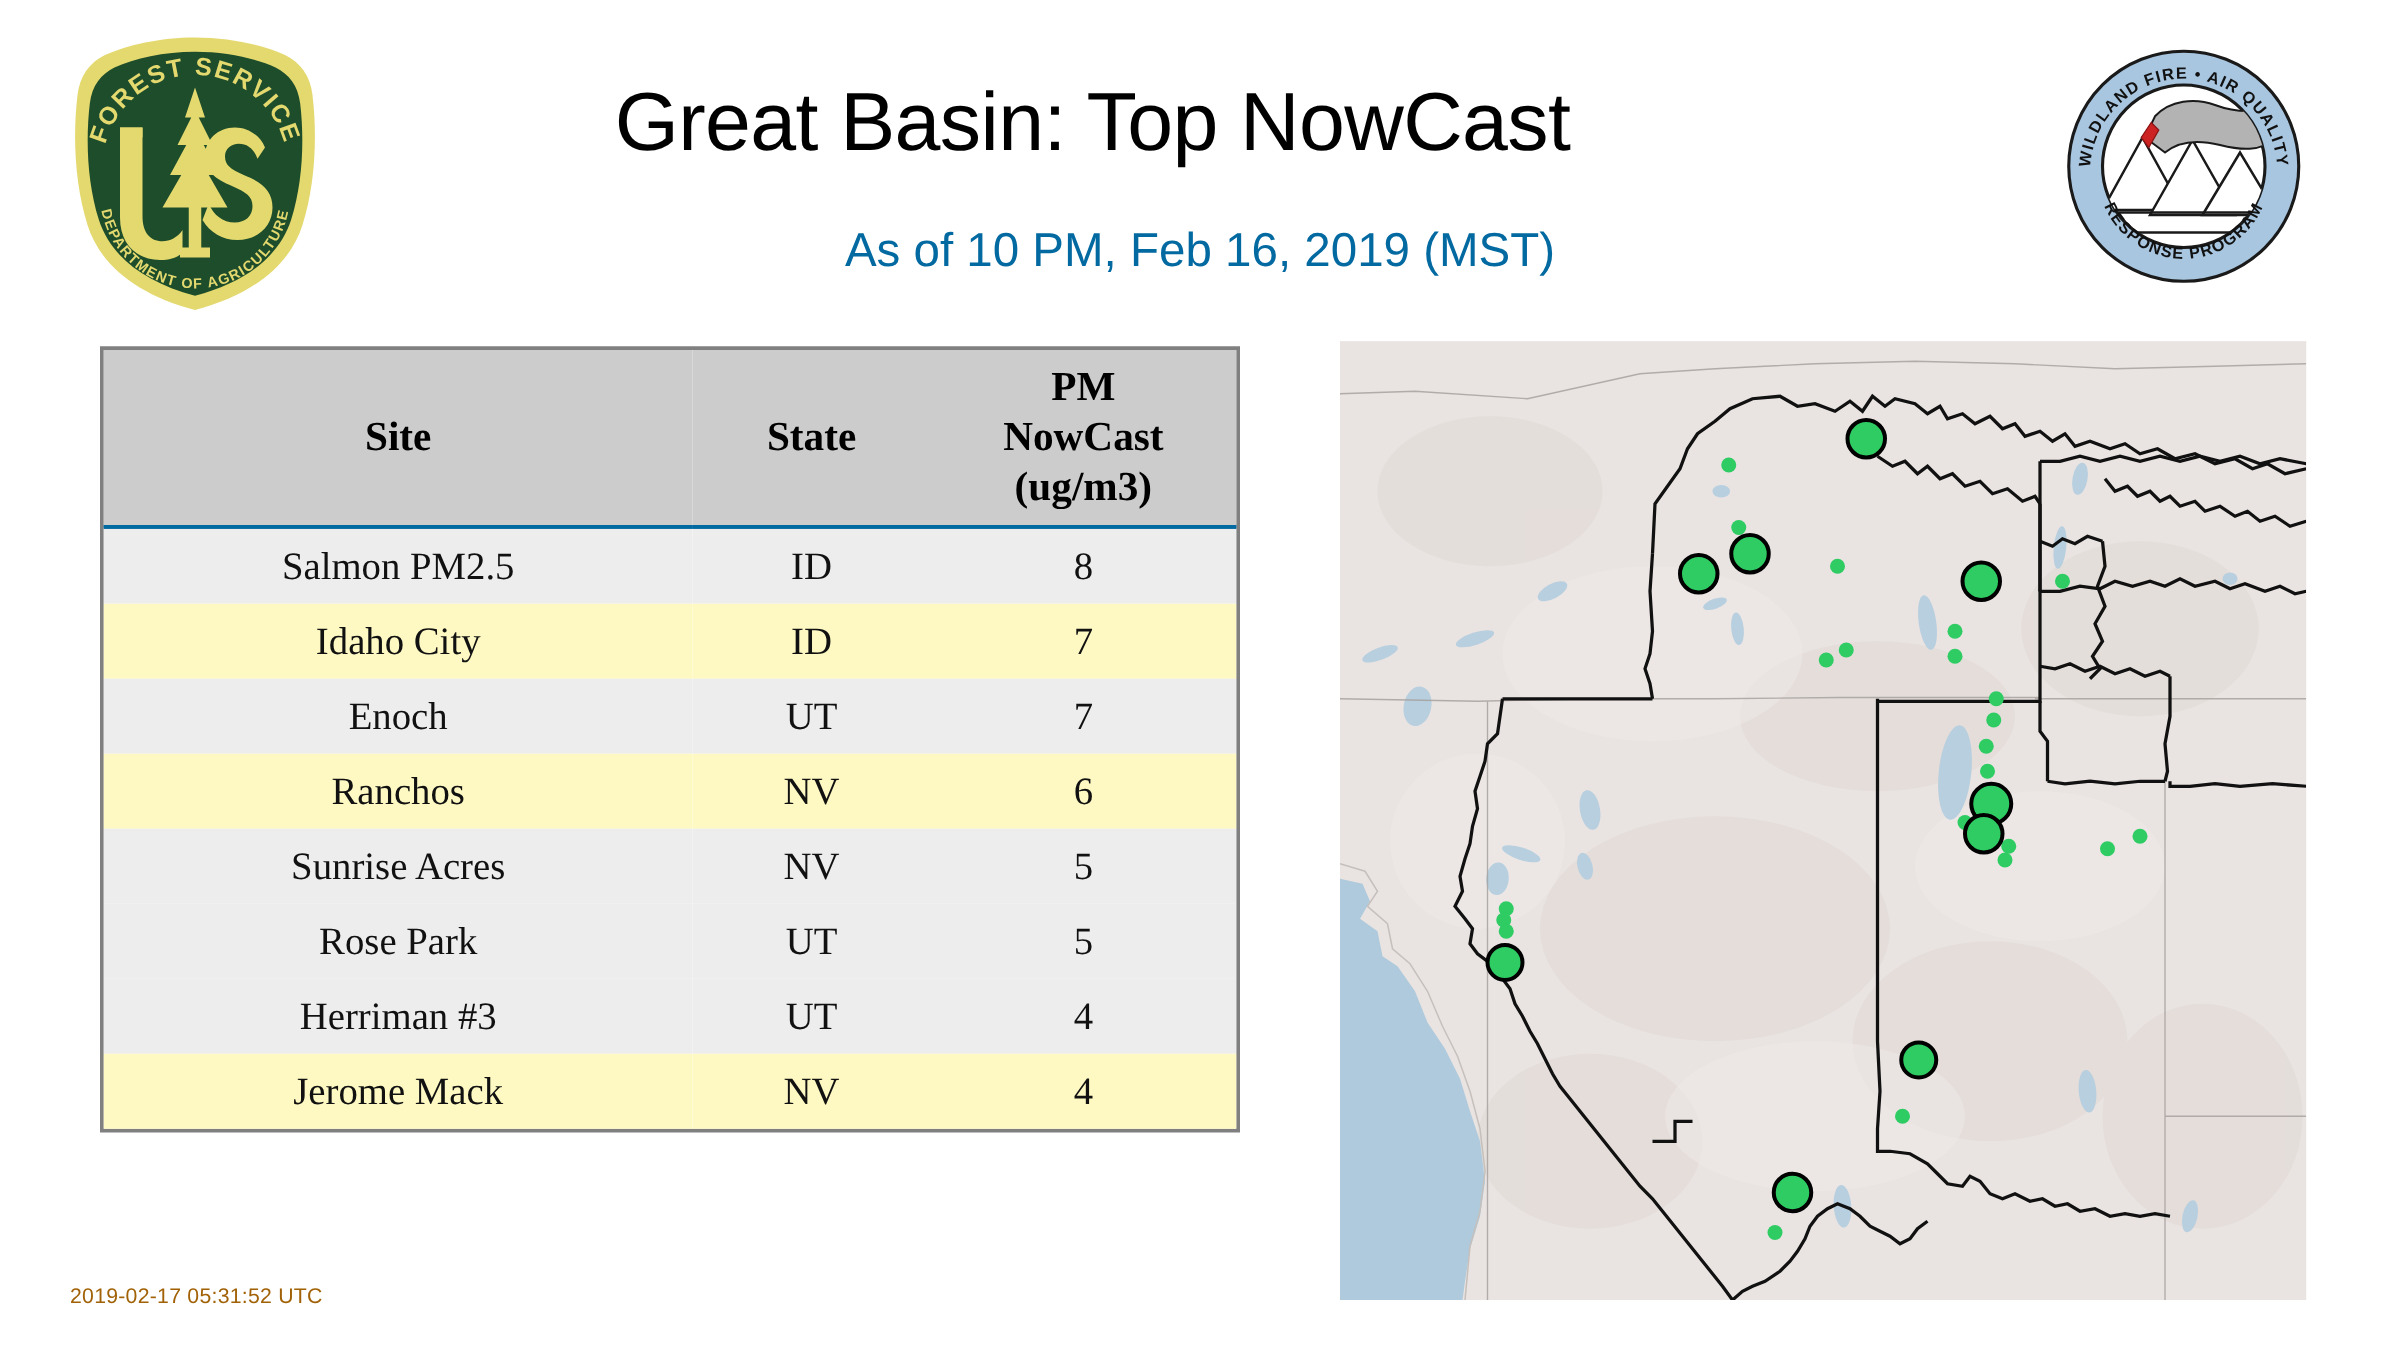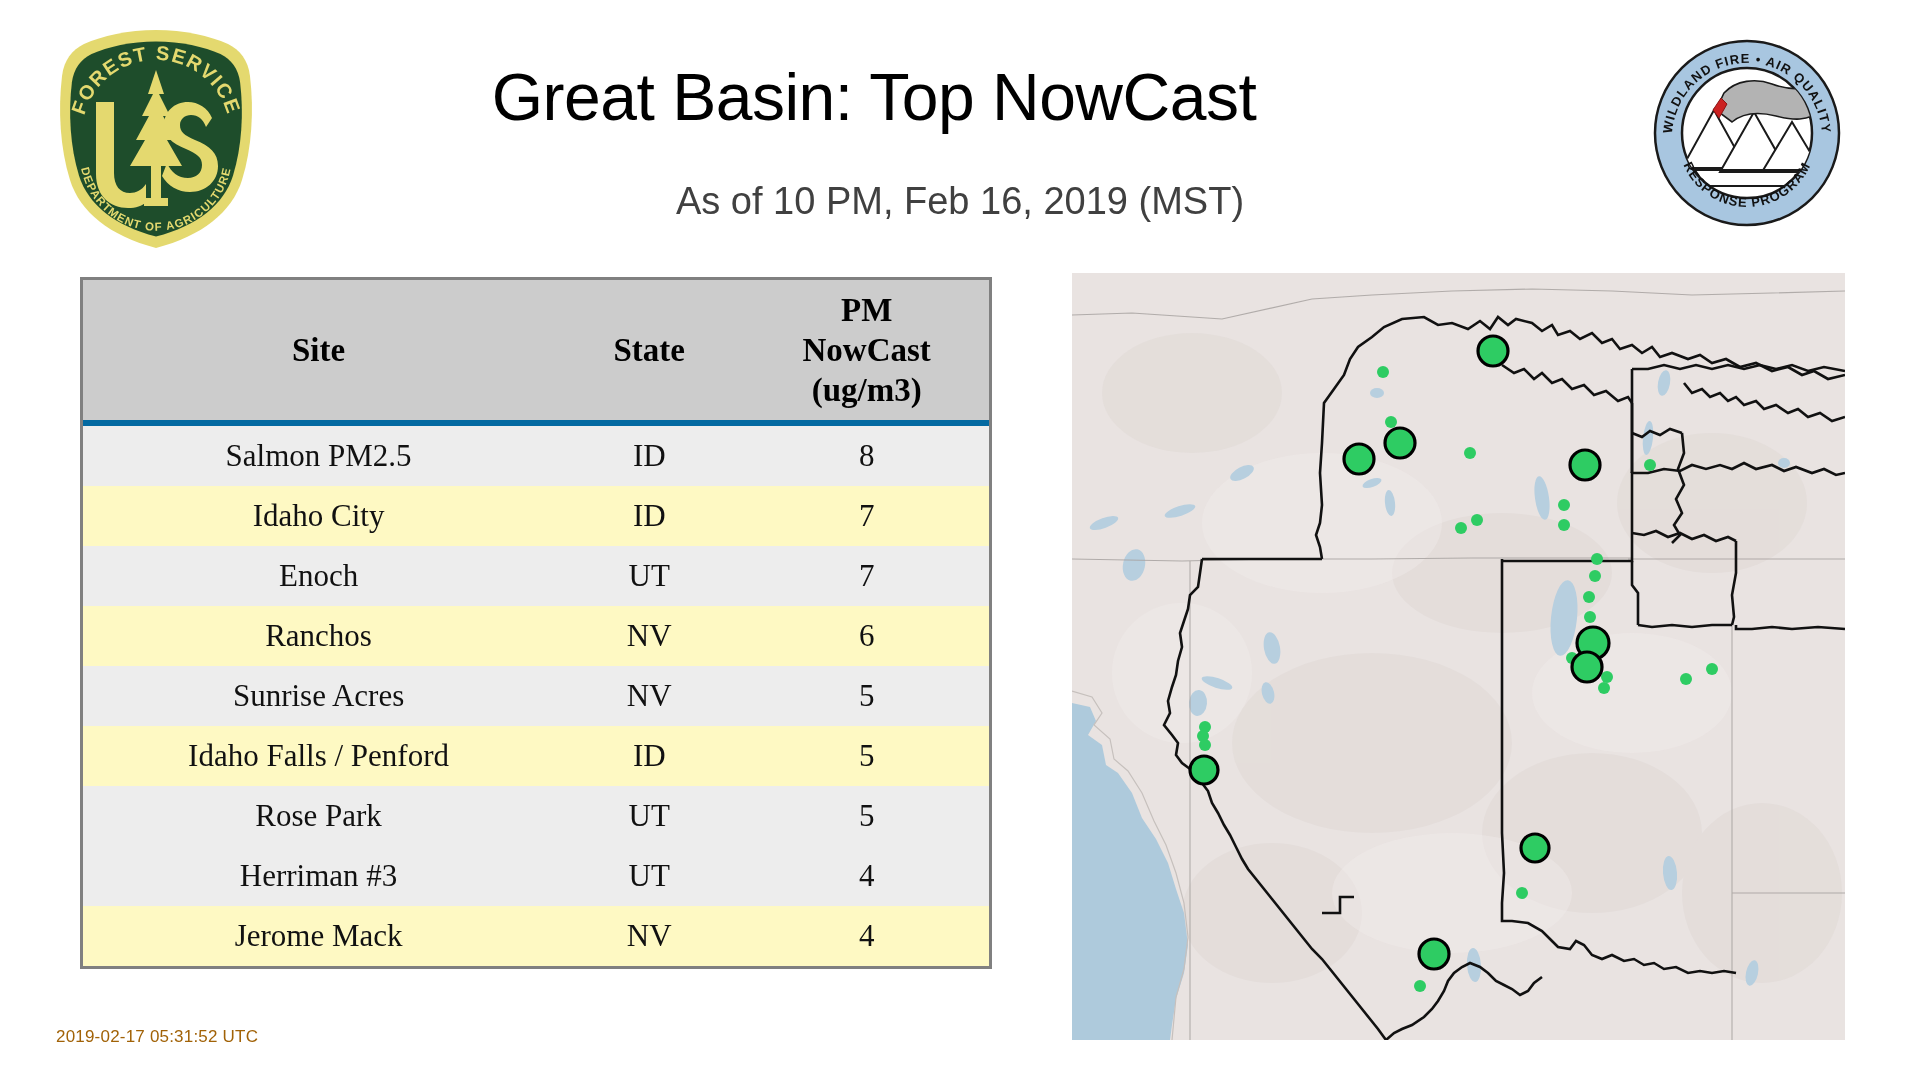--- a/index.html
+++ b/index.html
@@ -47,21 +47,21 @@
   }
   #page-subtitle {
     position: absolute;
     left: 0;
     top: 178px;
     width: 1920px;
     text-align: center;
     font-size: 38px;
     line-height: 46px;
     font-weight: 400;
-    color: #404040;
+    color: #0369a1;
     font-family: "Liberation Sans", sans-serif;
   }
 
   
   #nowcast-table-wrap {
     position: absolute;
     left: 80px;
     top: 277px;
     width: 912px;
     border: 3px solid #808080;
@@ -74,21 +74,21 @@
     font-family: "Liberation Serif", serif;
   }
   table.nowcast thead th {
     background: #cccccc;
     color: #000000;
     font-weight: bold;
     font-size: 33px;
     line-height: 40px;
     padding: 10px 4px;
     text-align: center;
-    border-bottom: 6px solid #0369a1;
+    border-bottom: 3px solid #0369a1;
     vertical-align: middle;
   }
   table.nowcast thead th.col-site   { width: 52%; }
   table.nowcast thead th.col-state  { width: 21%; }
   table.nowcast thead th.col-value  { width: 27%; }
   table.nowcast tbody td {
     font-size: 31px;
     line-height: 38px;
     padding: 11px 4px;
     text-align: center;
@@ -241,25 +241,20 @@
           <td>7</td>
         </tr>
         <tr class="even">
           <td>Ranchos</td>
           <td>NV</td>
           <td>6</td>
         </tr>
         <tr class="odd">
           <td>Sunrise Acres</td>
           <td>NV</td>
-          <td>5</td>
-        </tr>
-        <tr class="even">
-          <td>Idaho Falls / Penford</td>
-          <td>ID</td>
           <td>5</td>
         </tr>
         <tr class="odd">
           <td>Rose Park</td>
           <td>UT</td>
           <td>5</td>
         </tr>
         <tr class="odd">
           <td>Herriman #3</td>
           <td>UT</td>

